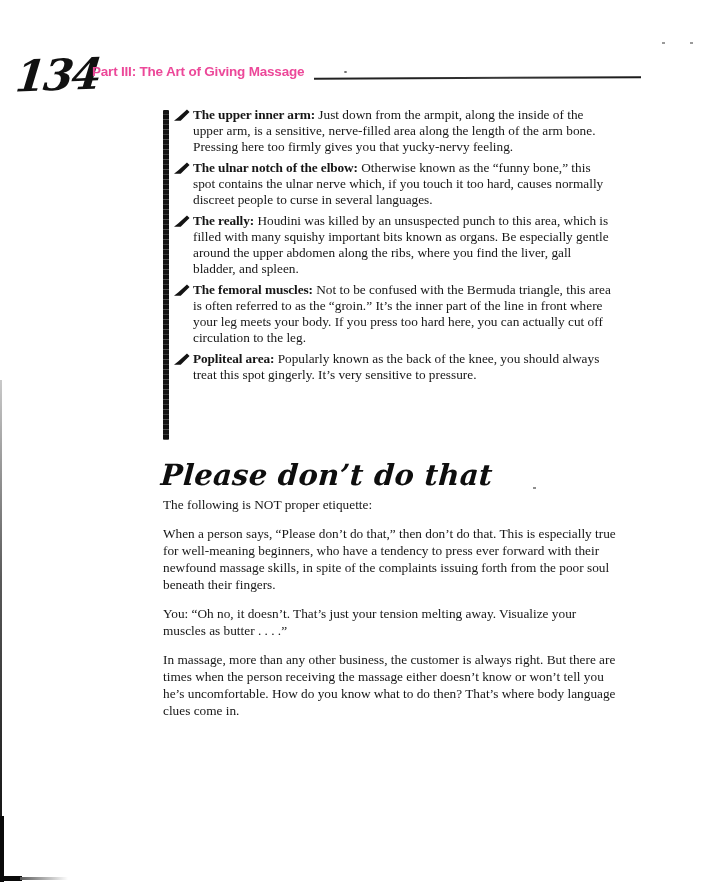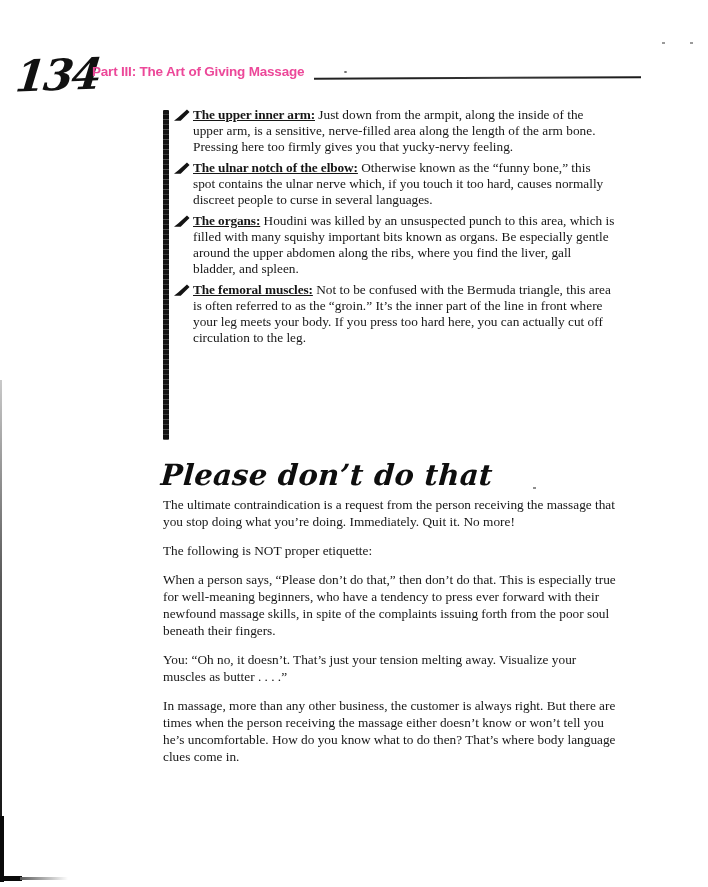--- a/index.html
+++ b/index.html
@@ -91,21 +91,21 @@
     width: 452px;
   }
   .bullet-glyph {
     position: absolute;
     left: 11px;
     top: 2px;
     width: 16px;
     height: 12px;
   }
   .bullet-glyph svg { display: block; }
-  .bullet-item b { letter-spacing: -0.1px; text-decoration: underline; }
+  .bullet-item b { letter-spacing: -0.1px; }
 
   
   .section-heading {
     position: absolute;
     left: 161px;
     top: 458px;
     font-family: "DejaVu Serif", serif;
     font-style: italic;
     font-weight: bold;
     font-size: 29px;
@@ -201,42 +201,50 @@
       <b>The ulnar notch of the elbow:</b>
       <span>Otherwise known as the “funny bone,” this spot contains the ulnar nerve which, if you touch it too hard, causes normally discreet people to curse in several languages.</span>
     </div>
 
     <div class="bullet-item">
       <span class="bullet-glyph">
         <svg width="16" height="12" viewBox="0 0 18 13">
             <path d="M0 13 L7.5 13 L17.5 3.2 L14.6 0.4 L4.6 9.2 Z" fill="#141414"></path>
           </svg>
       </span>
-      <b>The organs:</b>
+      <b>The really:</b>
       <span>Houdini was killed by an unsuspected punch to this area, which is filled with many squishy important bits known as organs. Be especially gentle around the upper abdomen along the ribs, where you find the liver, gall bladder, and spleen.</span>
     </div>
 
 
     <div class="bullet-item">
       <span class="bullet-glyph">
         <svg width="16" height="12" viewBox="0 0 18 13">
             <path d="M0 13 L7.5 13 L17.5 3.2 L14.6 0.4 L4.6 9.2 Z" fill="#141414"></path>
           </svg>
       </span>
       <b>The femoral muscles:</b>
       <span>Not to be confused with the Bermuda triangle, this area is often referred to as the “groin.” It’s the inner part of the line in front where your leg meets your body. If you press too hard here, you can actually cut off circulation to the leg.</span>
     </div>
 
+    <div class="bullet-item">
+      <span class="bullet-glyph">
+        <svg width="16" height="12" viewBox="0 0 18 13">
+            <path d="M0 13 L7.5 13 L17.5 3.2 L14.6 0.4 L4.6 9.2 Z" fill="#141414"></path>
+          </svg>
+      </span>
+      <b>Popliteal area:</b>
+      <span>Popularly known as the back of the knee, you should always treat this spot gingerly. It’s very sensitive to pressure.</span>
+    </div>
   </div>
 
   <h2 class="section-heading">Please don’t do that</h2>
   <div class="heading-speck"></div>
 
   <div class="body-text">
-    <p>The ultimate contraindication is a request from the person receiving the massage that you stop doing what you’re doing. Immediately. Quit it. No more!</p>
     <p>The following is NOT proper etiquette:</p>
     <p>When a person says, “Please don’t do that,” then don’t do that. This is especially true for well-meaning beginners, who have a tendency to press ever forward with their newfound massage skills, in spite of the complaints issuing forth from the poor soul beneath their fingers.</p>
     <p>You: “Oh no, it doesn’t. That’s just your tension melting away. Visualize your muscles as butter . . . .”</p>
     <p>In massage, more than any other business, the customer is always right. But there are times when the person receiving the massage either doesn’t know or won’t tell you he’s uncomfortable. How do you know what to do then? That’s where body language clues come in.</p>
   </div>
 
   <div class="edge-line"></div>
   <div class="corner-v"></div>
   <div class="corner-h"></div>
   <div class="corner-h-fade"></div>

